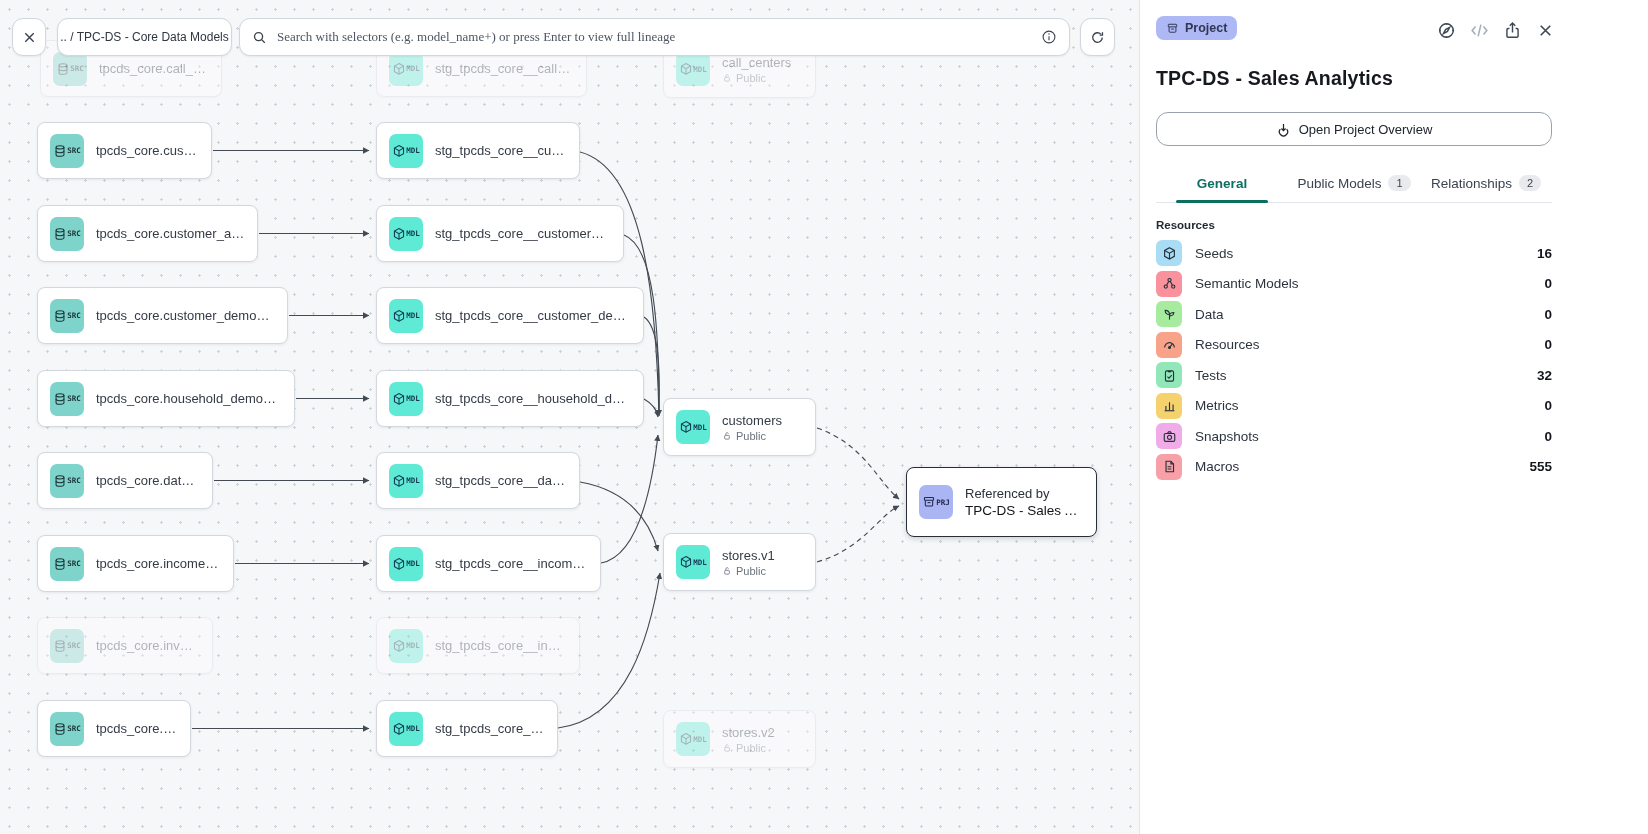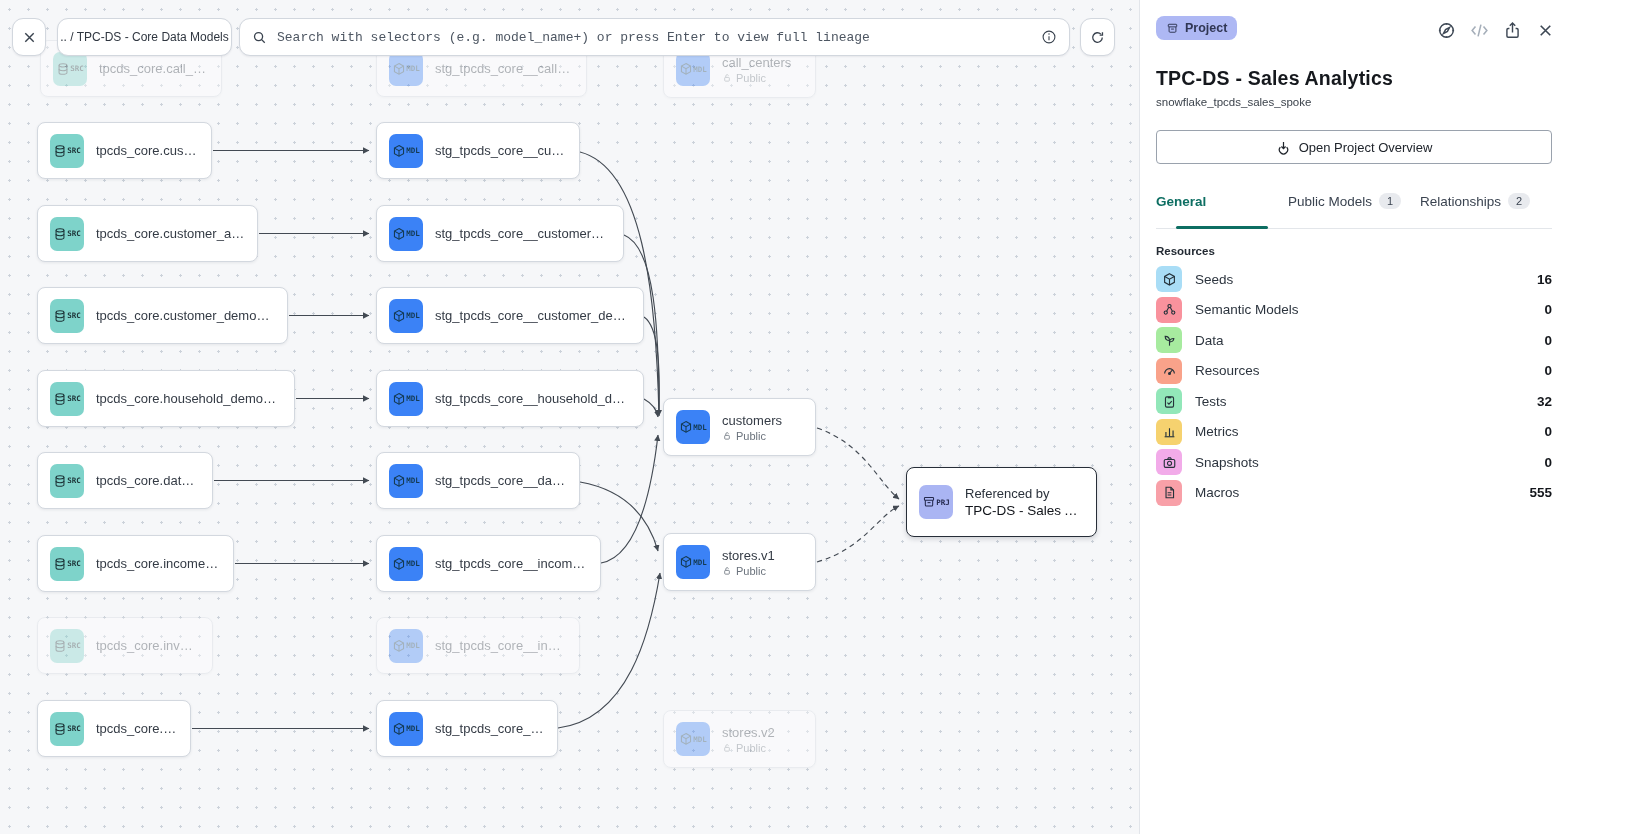--- a/index.html
+++ b/index.html
@@ -10,53 +10,53 @@
   .edges{position:absolute;left:0;top:0;z-index:1;}
   .node{position:absolute;z-index:2;background:#fff;border:1px solid #d3d8df;border-radius:8px;
     box-shadow:0 1px 3px rgba(25,35,50,.08);display:flex;align-items:center;gap:12px;padding:0 12px;height:57px;box-sizing:border-box;cursor:pointer;}
   .node.pub{height:58px;}
   .node.prj{height:70px;border:1.6px solid #272e38;box-shadow:0 2px 5px rgba(25,35,50,.18);}
   .faded{opacity:.36;}
   .nicon{width:34px;height:34px;border-radius:7px;display:flex;flex-direction:row;align-items:center;justify-content:center;flex:0 0 auto;color:#1c3236;}
   .nicon svg{width:14px;height:14px;}
   .ntype{font-family:"DejaVu Sans Mono",monospace;font-size:7.5px;font-weight:bold;line-height:1;margin-top:1px;}
   .src .nicon{background:#7ed3ca;}
-  .mdl .nicon{background:#3b82f6;color:#143a52;}
+  .mdl .nicon{background:#5eead4;color:#143a52;}
   .prj .nicon{background:#aab5f3;color:#23284d;}
   .nbody{display:flex;flex-direction:column;justify-content:center;min-width:0;flex:1;}
   .nlabel{font-size:13px;color:#343b45;white-space:nowrap;overflow:hidden;text-overflow:ellipsis;}
   .nsub{display:flex;align-items:center;gap:4px;font-size:11px;color:#6a727c;margin-top:2px;}
   .nsub svg{width:10px;height:10px;}
   .prj .reflabel{font-size:13px;color:#2a313b;}
   .prj .nlabel{font-size:13.5px;color:#11141a;margin-top:2px;}
   
   .tbtn{position:absolute;top:18px;height:38px;z-index:6;background:#fff;border:1px solid #d2d7de;border-radius:11px;
     box-shadow:0 1px 2px rgba(25,35,50,.07);display:flex;align-items:center;justify-content:center;box-sizing:border-box;cursor:pointer;color:#39424e;}
   .tbtn svg{width:15px;height:15px;}
   .btn-close{left:12px;width:34px;}
   .btn-crumb{left:57px;width:175px;font-size:12px;color:#2f3640;}
   .searchbar{left:239px;width:831px;justify-content:flex-start;padding:0 12px;gap:8px;cursor:text;}
-  .searchbar input{border:none;outline:none;flex:1;font-family:Liberation Mono, monospace;font-size:13px;color:#3b82f6;background:transparent;}
+  .searchbar input{border:none;outline:none;flex:1;font-family:Liberation Serif, serif;font-size:13px;color:#3b82f6;background:transparent;}
   .searchbar input::placeholder{color:#4d5662;opacity:1;}
   .btn-refresh{left:1080px;width:35px;}
   
   .panel{width:509px;height:834px;background:#fff;border-left:1px solid #e2e5ea;box-sizing:border-box;position:relative;padding:16px 0 0 16px;}
   .pticons{position:absolute;top:20px;left:296px;display:flex;gap:13px;align-items:center;}
   .pticon{width:20px;height:20px;color:#3d4754;cursor:pointer;display:flex;align-items:center;justify-content:center;}
   .pticon svg{width:19px;height:19px;}
   .pticon.dim{color:#a5aeb9;}
   .pbadge{display:inline-flex;align-items:center;gap:6px;background:#aeb8f4;color:#303654;font-weight:bold;font-size:12.5px;padding:5px 10px;border-radius:8px;}
   .pbadge svg{width:13px;height:13px;}
   .ptitle{margin-top:27px;font-size:19.5px;font-weight:bold;color:#15181d;letter-spacing:.2px;}
   .psub{margin-top:6px;font-size:11.5px;color:#3c434c;}
-  .obtn{margin-top:22px;width:396px;height:34px;background:#fff;border:1px solid #9aa2ad;border-radius:4px;
+  .obtn{margin-top:22px;width:396px;height:34px;background:#fff;border:1px solid #9aa2ad;border-radius:12px;
     display:flex;align-items:center;justify-content:center;gap:8px;font-size:13px;color:#20252c;cursor:pointer;box-sizing:border-box;}
   .obtn svg{width:15px;height:15px;}
   .tabs{margin-top:20px;width:396px;display:flex;border-bottom:1px solid #e3e6ea;}
-  .tab{flex:1;display:flex;justify-content:flex-start;align-items:center;gap:7px;padding:9px 0 19px;font-size:13.5px;color:#3a4350;position:relative;cursor:pointer;}
+  .tab{flex:1;display:flex;justify-content:center;align-items:center;gap:7px;padding:9px 0 11px;font-size:13.5px;color:#3a4350;position:relative;cursor:pointer;}
   .tab.active{color:#0d6e62;font-weight:bold;}
   .tab.active::after{content:"";position:absolute;bottom:-1px;left:20px;right:20px;height:3px;background:#0d6e62;border-radius:2px;}
   .tcount{background:#e8eaee;border-radius:10px;font-size:11px;color:#3a4350;padding:2px 8px;font-weight:normal;}
   .rhead{margin-top:16px;font-size:11.5px;font-weight:bold;color:#232a33;}
   .rlist{margin-top:9px;width:396px;}
   .rrow{display:flex;align-items:center;gap:13px;height:26px;margin-bottom:4.5px;cursor:pointer;}
   .ricon{width:26px;height:26px;border-radius:6px;display:flex;align-items:center;justify-content:center;color:#25323a;flex:0 0 auto;}
   .ricon svg{width:15px;height:15px;}
   .rlabel{font-size:13.5px;color:#2c343e;flex:1;}
   .rcount{font-size:13.5px;font-weight:bold;color:#14171c;}
@@ -518,21 +518,20 @@
     </div>
 
     <span class="pbadge">
       <svg>
           <use href="#i-prj"></use>
         </svg>
       <span>Project</span>
     </span>
 
     <div class="ptitle">TPC-DS - Sales Analytics</div>
-    <div class="psub">snowflake_tpcds_sales_spoke</div>
 
     <div class="obtn">
       <svg>
           <use href="#i-target"></use>
         </svg>
       <span>Open Project Overview</span>
     </div>
 
     <div class="tabs">
       <div class="tab active">

